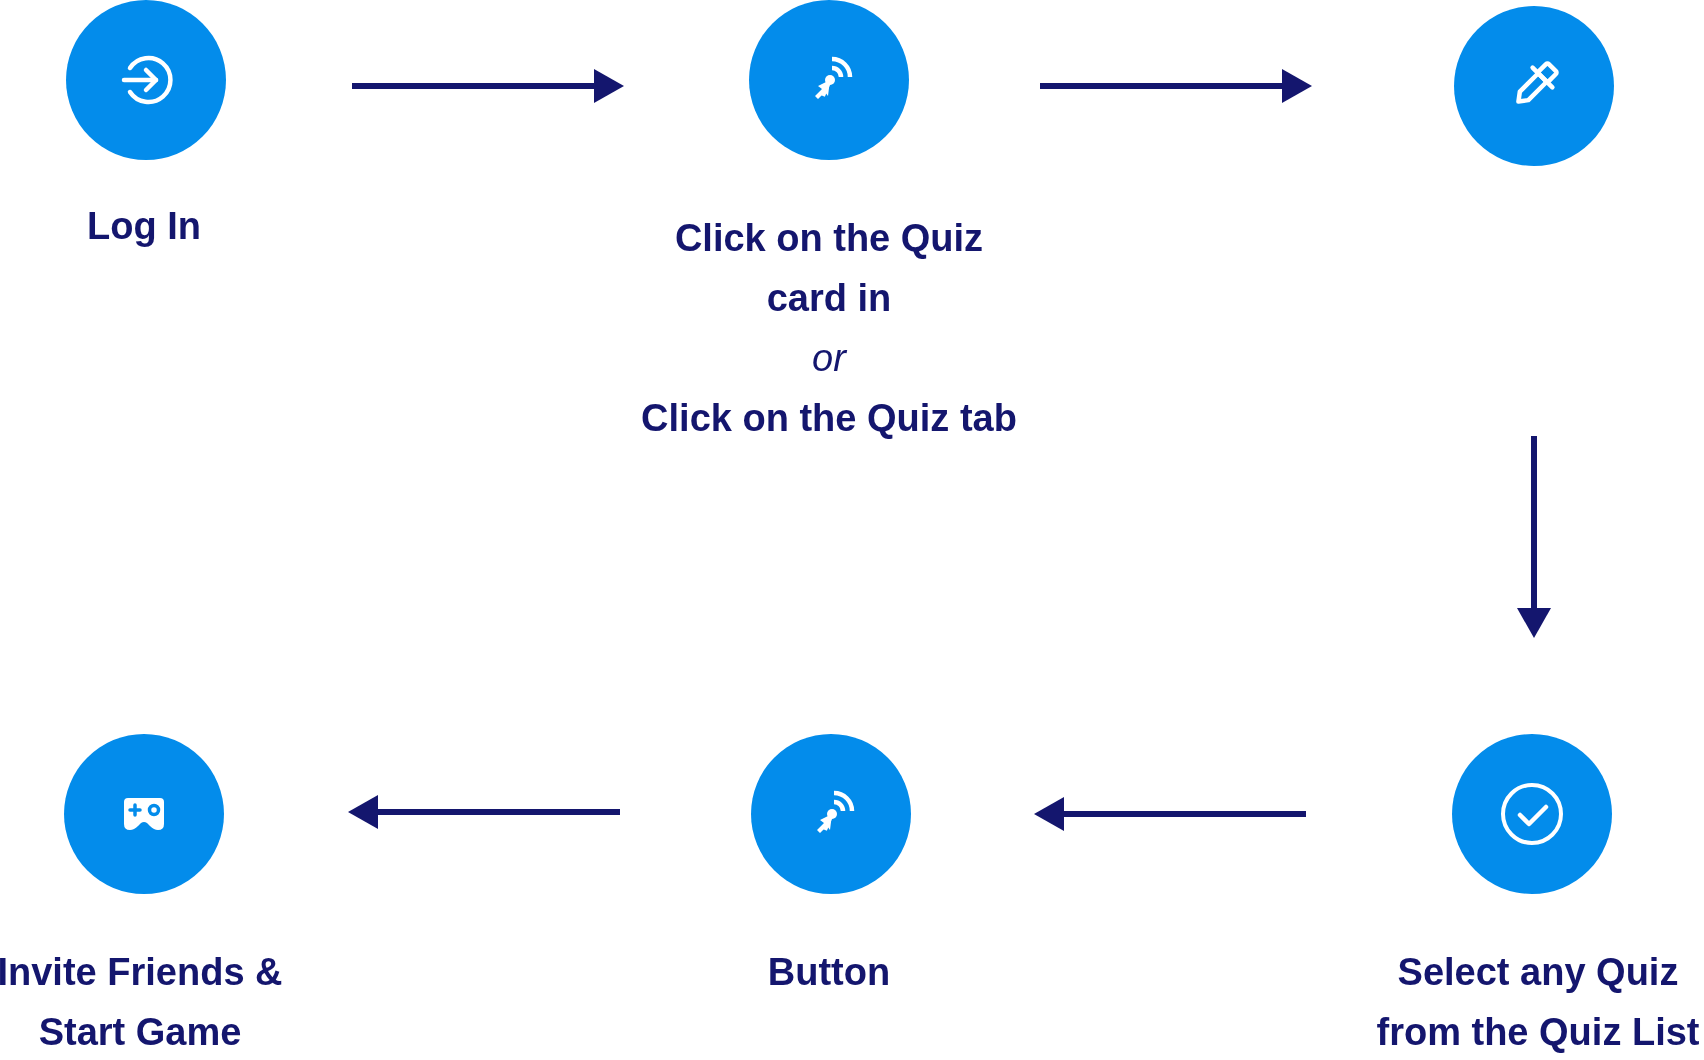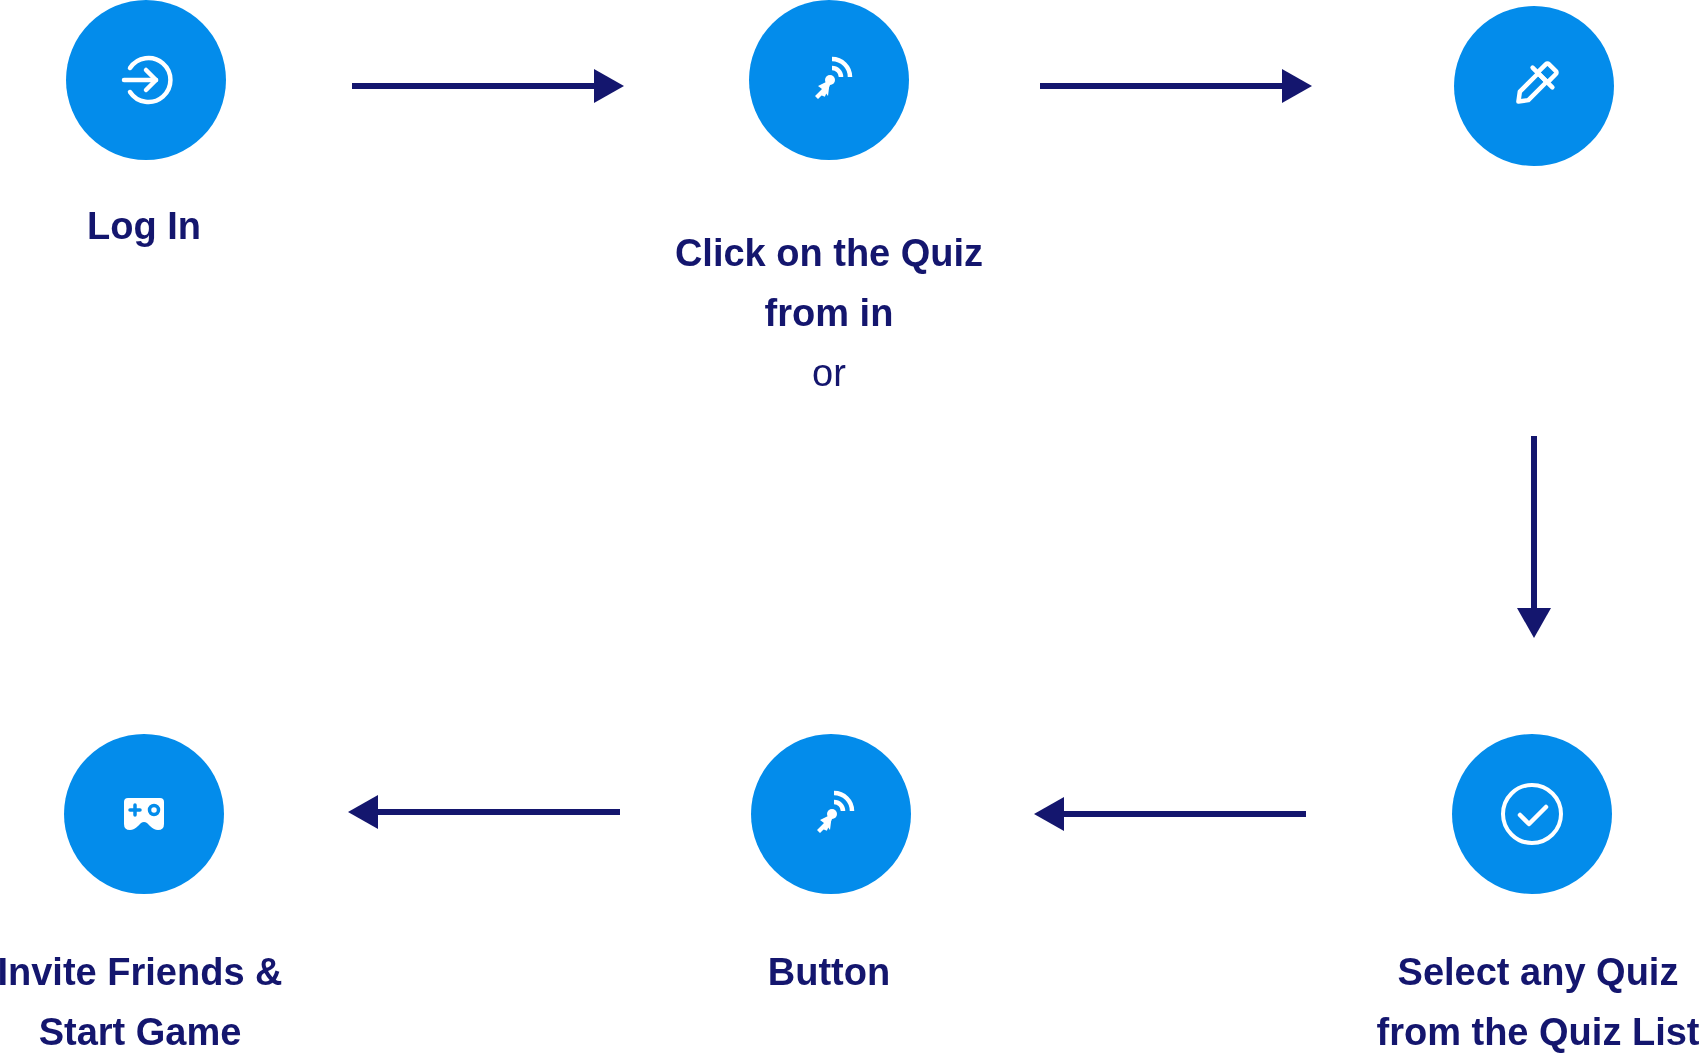--- a/index.html
+++ b/index.html
@@ -4,21 +4,21 @@
   <style>
     html, body { margin: 0; padding: 0; background: #ffffff; }
     body { width: 1704px; height: 1060px; position: relative; overflow: hidden;
            font-family: "Liberation Sans", "DejaVu Sans", sans-serif; }
     .step-circle { position: absolute; width: 160px; height: 160px; border-radius: 50%;
                    background: #038CEB; display: flex; align-items: center; justify-content: center; }
     .step-circle svg { width: 80px; height: 80px; }
     .label { position: absolute; color: #14166E; font-weight: bold; font-size: 38px;
              line-height: 60px; text-align: center; white-space: nowrap; transform: translateX(-50%); }
     .label .line { display: block; }
-    .label .light { font-weight: normal; }
+    .label .light { font-weight: normal; font-style: italic; }
     svg.arrows { position: absolute; left: 0; top: 0; }
   </style>
 </head>
 <body>
 
 <div class="step-circle" style="left:66px; top:0px;">
   <svg viewBox="0 0 80 80">
     <path d="M24 28 A22 22 0 1 1 24 52" fill="none" stroke="#fff" stroke-width="4.5" stroke-linecap="round"></path>
     <line x1="18" y1="40" x2="50" y2="40" stroke="#fff" stroke-width="4.5" stroke-linecap="round"></line>
     <polyline points="40,30 50,40 40,50" fill="none" stroke="#fff" stroke-width="4.5" stroke-linecap="round" stroke-linejoin="round"></polyline>
@@ -30,24 +30,25 @@
 
 <div class="step-circle" style="left:749px; top:0px;">
   <svg viewBox="0 0 80 80">
     <path d="M43 19 A18 18 0 0 1 61 37" fill="none" stroke="#fff" stroke-width="4.5"></path>
     <path d="M43 28 A9 9 0 0 1 52 37" fill="none" stroke="#fff" stroke-width="4.5"></path>
     <circle cx="41" cy="40" r="5" fill="#fff"></circle>
     <polygon points="41,40 29,46 33,49 26,56 29,59 36,52 39,56" fill="#fff"></polygon>
     <line x1="41" y1="40" x2="34" y2="56" stroke="#fff" stroke-width="4"></line>
   </svg>
 </div>
-<div class="label" style="left:829px; top:223px;">
+<div class="label" style="left:829px; top:208px;">
   <span class="line">Click on the Quiz</span>
-  <span class="line">from in</span>
+  <span class="line">card in</span>
   <span class="line light">or</span>
+  <span class="line">Click on the Quiz tab</span>
 </div>
 
 <div class="step-circle" style="left:1454px; top:6px;">
   <svg viewBox="0 0 80 80">
     <g transform="rotate(45 40 40)" fill="none" stroke="#fff" stroke-width="4.5" stroke-linejoin="round" stroke-linecap="round">
       <rect x="33" y="14" width="14" height="14" rx="2"></rect>
       <line x1="26" y1="28" x2="54" y2="28"></line>
       <path d="M34 28 L34 54 L40 62 L46 54 L46 28"></path>
     </g>
   </svg>

